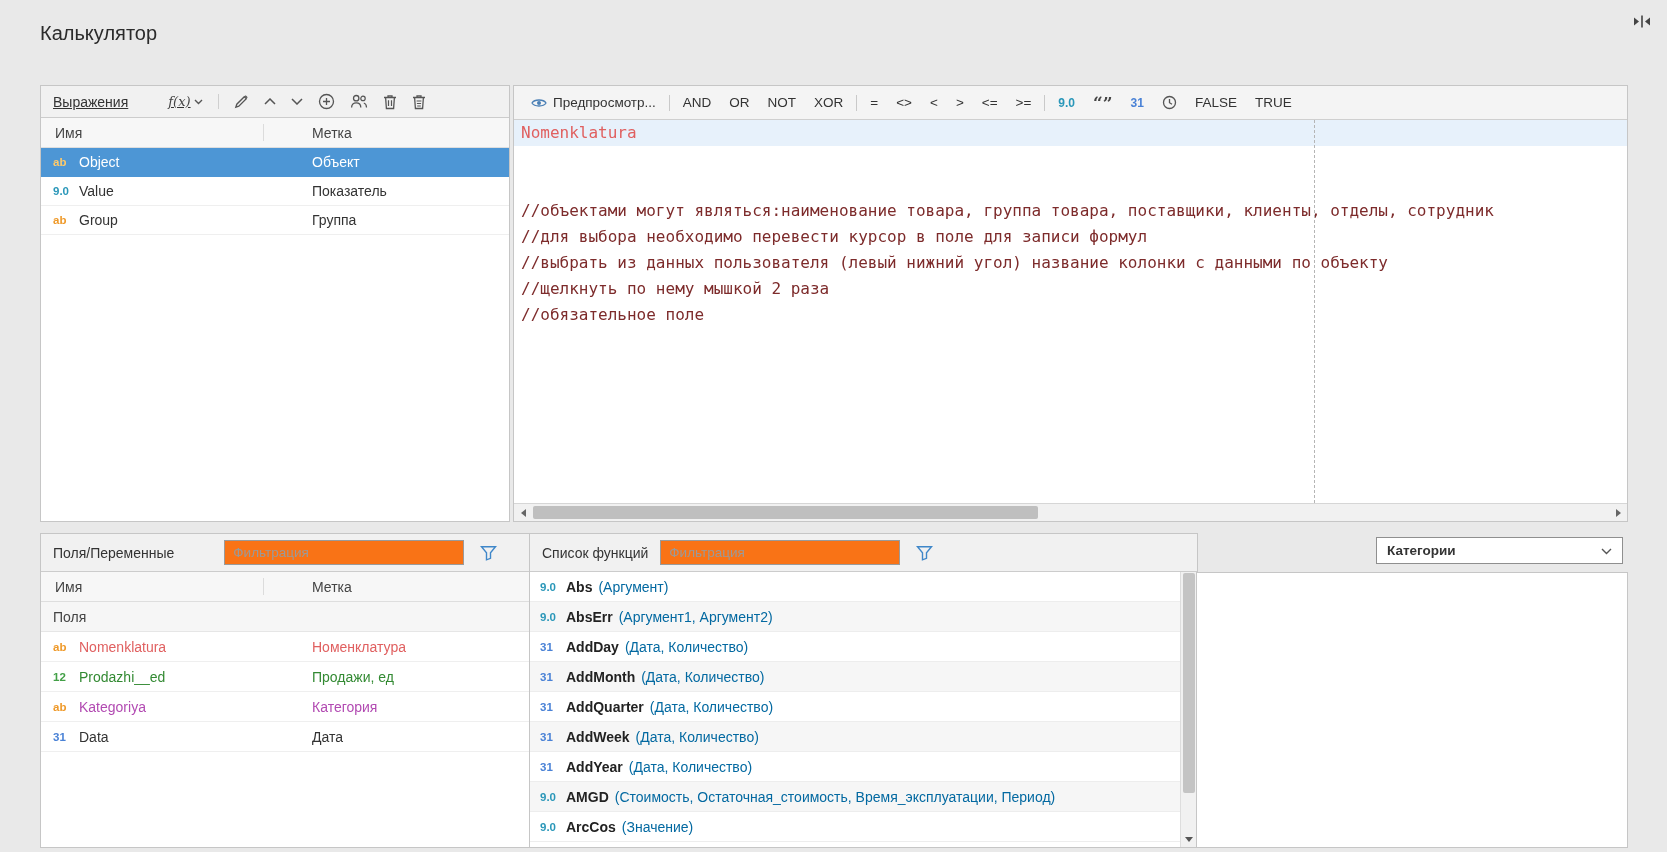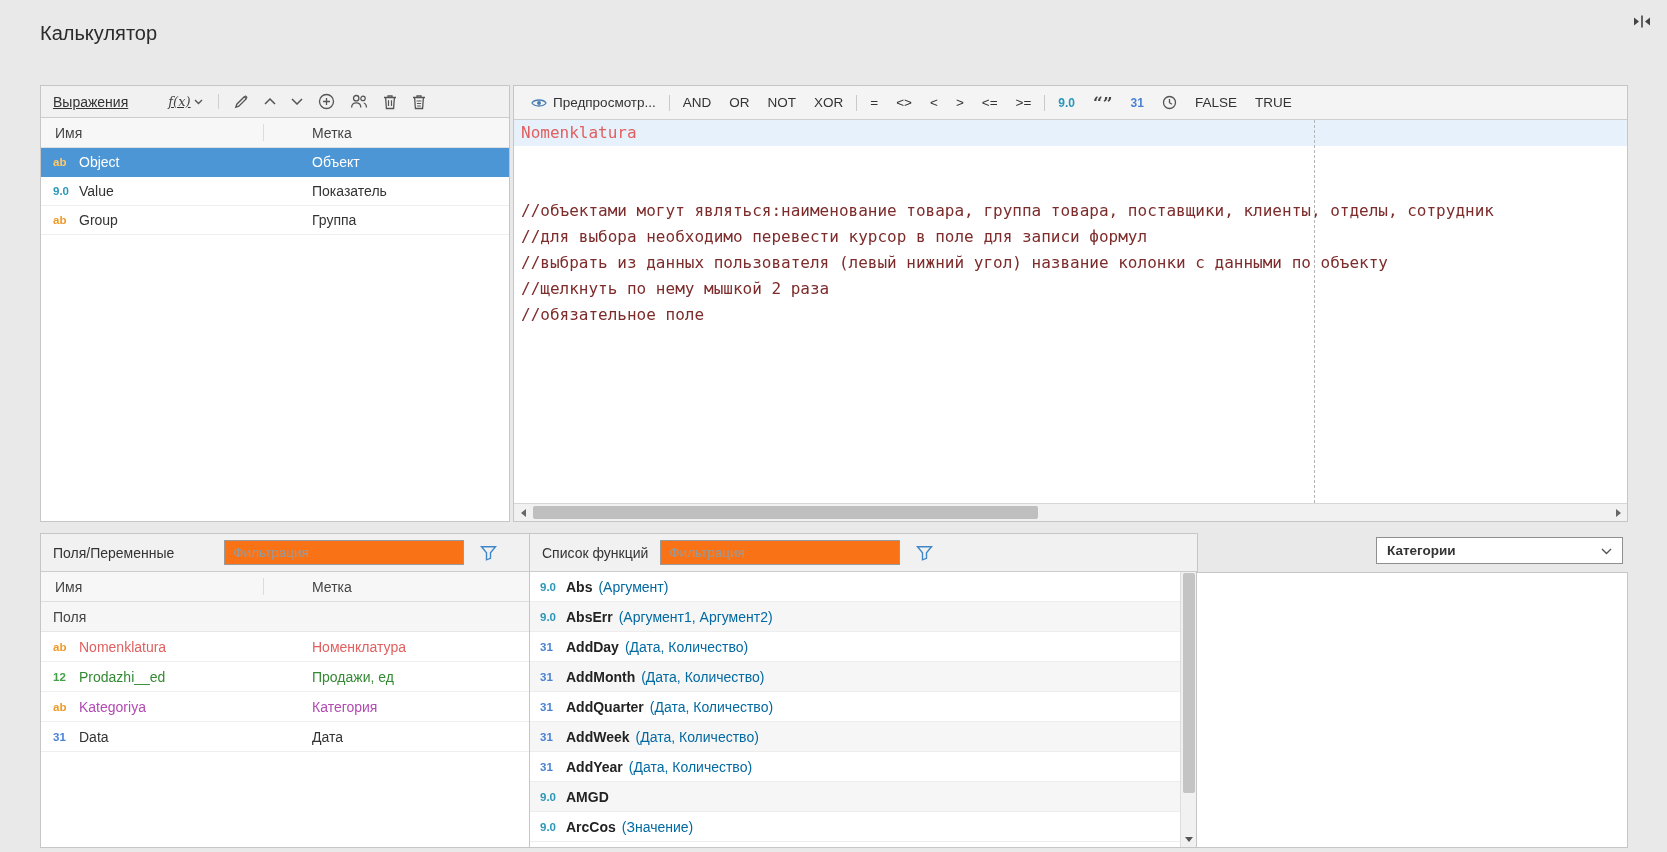--- a/index.html
+++ b/index.html
@@ -404,20 +404,21 @@
         <span class="fn-args">(Дата, Количество)</span>
       </div>
       <div class="fn-row">
         <span class="row-icon i-blue">31</span>
         <span class="fn-name">AddYear</span>
         <span class="fn-args">(Дата, Количество)</span>
       </div>
       <div class="fn-row">
         <span class="row-icon i-teal">9.0</span>
         <span class="fn-name">AMGD</span>
+        <span class="fn-args">(Стоимость, Остаточная_стоимость, Время_эксплуатации, Период)</span>
       </div>
       <div class="fn-row">
         <span class="row-icon i-teal">9.0</span>
         <span class="fn-name">ArcCos</span>
         <span class="fn-args">(Значение)</span>
       </div>
     </div>
     <div class="vscroll">
       <div class="vs-thumb"></div>
       <div class="vs-btn">

